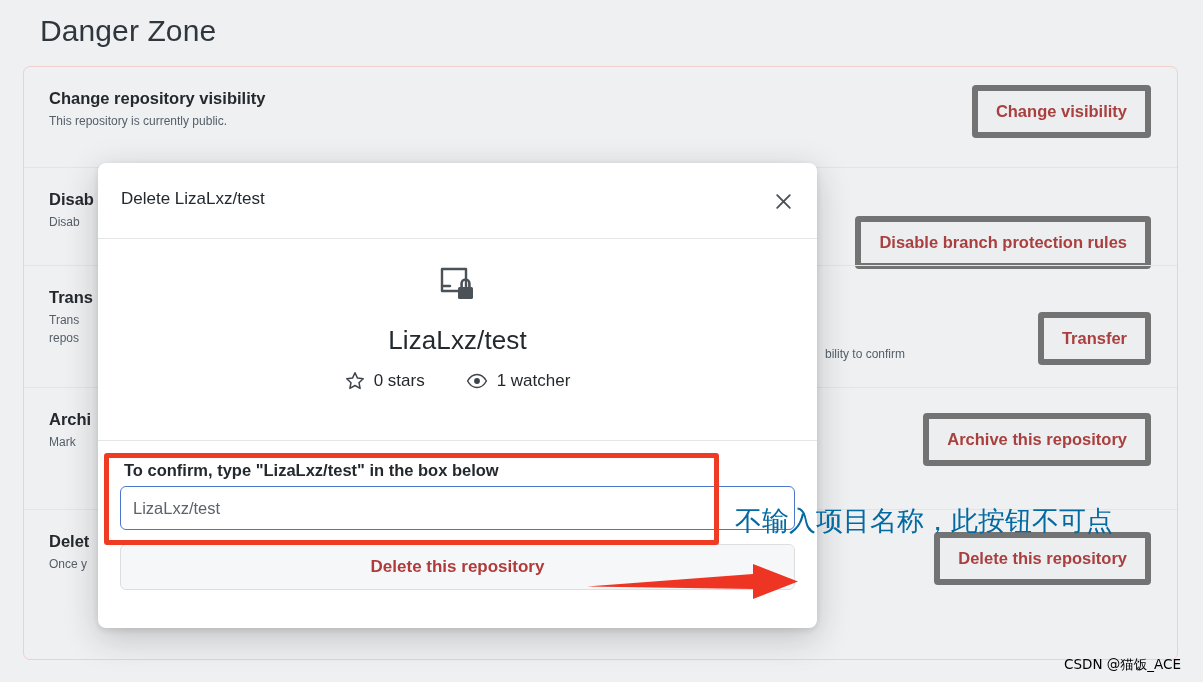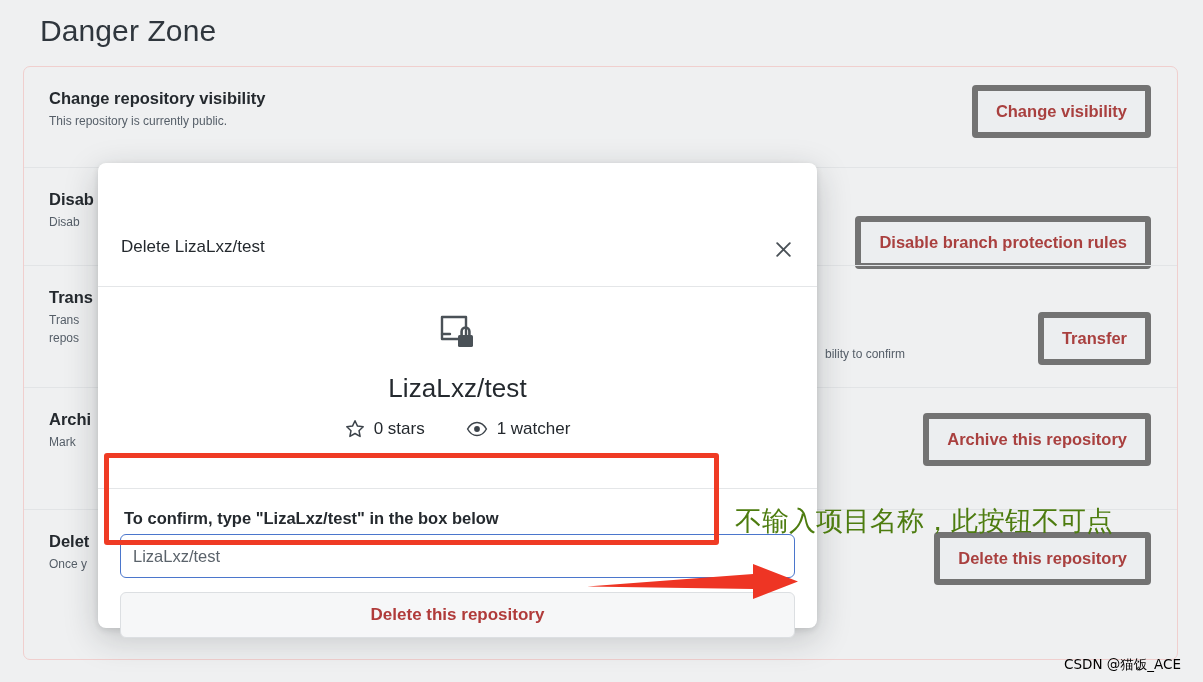--- a/index.html
+++ b/index.html
@@ -94,21 +94,20 @@
     box-shadow: 0 10px 34px rgba(27,31,35,.22), 0 2px 6px rgba(27,31,35,.12);
     box-sizing: border-box;
     overflow: visible;
     z-index: 30;
   }
   #modal-header {
     position: relative;
     height: 76px;
     border-bottom: 1px solid #e4e6e8;
     box-sizing: border-box;
-    margin-top: 48px;
   }
   #modal-title {
     position: absolute;
     left: 23px; top: 26px;
     font-size: 17px;
     color: #24292e;
   }
   #modal-close {
     position: absolute;
     right: 20px; top: 24px;
@@ -201,21 +200,21 @@
     border: 5px solid #ef3b24;
     border-radius: 3px;
     box-sizing: border-box;
     z-index: 60;
     pointer-events: none;
   }
   #annot-text {
     position: absolute;
     left: 735px; top: 503px;
     font-size: 27px;
-    color: #4d7c0f;
+    color: #0369a1;
     z-index: 60;
     white-space: nowrap;
     font-family: Liberation Mono, monospace;
     text-align: right;
   }
   #annot-arrow {
     position: absolute;
     left: 585px; top: 562px;
     width: 215px; height: 42px;
     z-index: 61;

